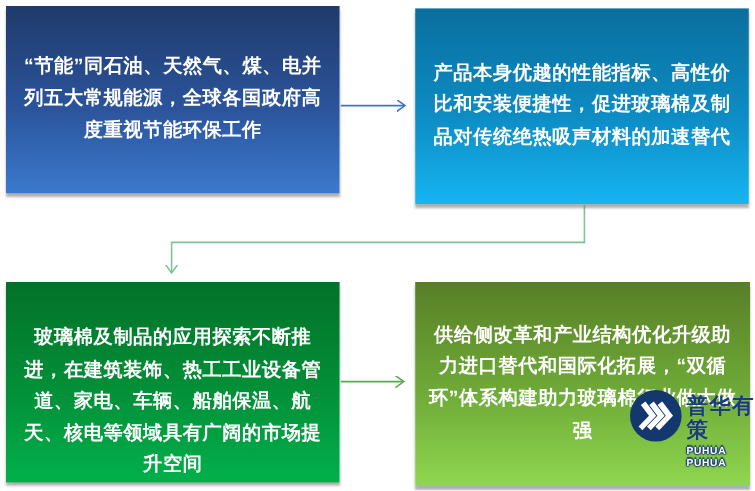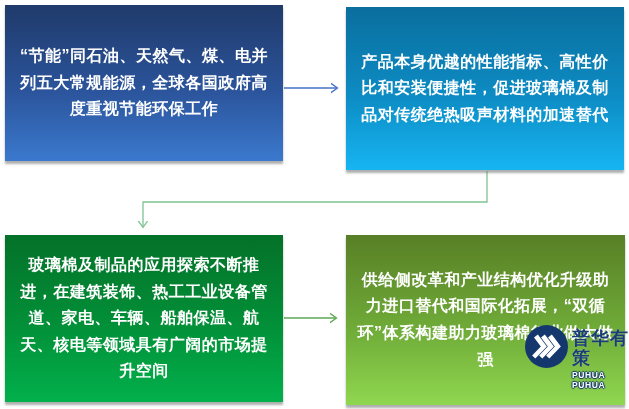--- a/index.html
+++ b/index.html
@@ -21,21 +21,21 @@
     line-height:1.66;
     text-align:center;
     letter-spacing:.5px;
     box-shadow:0 3px 2px rgba(110,110,110,.55);
   }
   .box-energy   {left:5px;  top:5px;   width:278px;height:156px;
                  background:linear-gradient(180deg,#203a6b 0%,#2b549b 55%,#3b79ce 100%);}
   .box-product  {left:346px;top:7px;   width:278px;height:163px;
                  background:linear-gradient(180deg,#0a6e9e 0%,#0d8cc4 55%,#16b5f2 100%);}
   .box-apply    {left:5px;  top:235px; width:278px;height:167px;
-                 background:linear-gradient(180deg,#047129 0%,#029038 55%,#02b04c 100%);}
+                 background:linear-gradient(180deg,#047129 0%,#029038 55%,#02b04c 100%);align-items:flex-end;}
   .box-supply   {left:346px;top:235px; width:279px;height:170px;
                  background:linear-gradient(180deg,#587f26 0%,#6fab38 55%,#90d750 100%);}
   .connector-layer{position:absolute;left:0;top:0;width:629px;height:409px;pointer-events:none;}
   .watermark{
     position:absolute;left:524px;top:324px;
     display:flex;align-items:flex-start;
     z-index:5;
   }
   .wm-mark{flex:0 0 auto;}
   .wm-text{margin-left:3px;padding-top:5px;}

